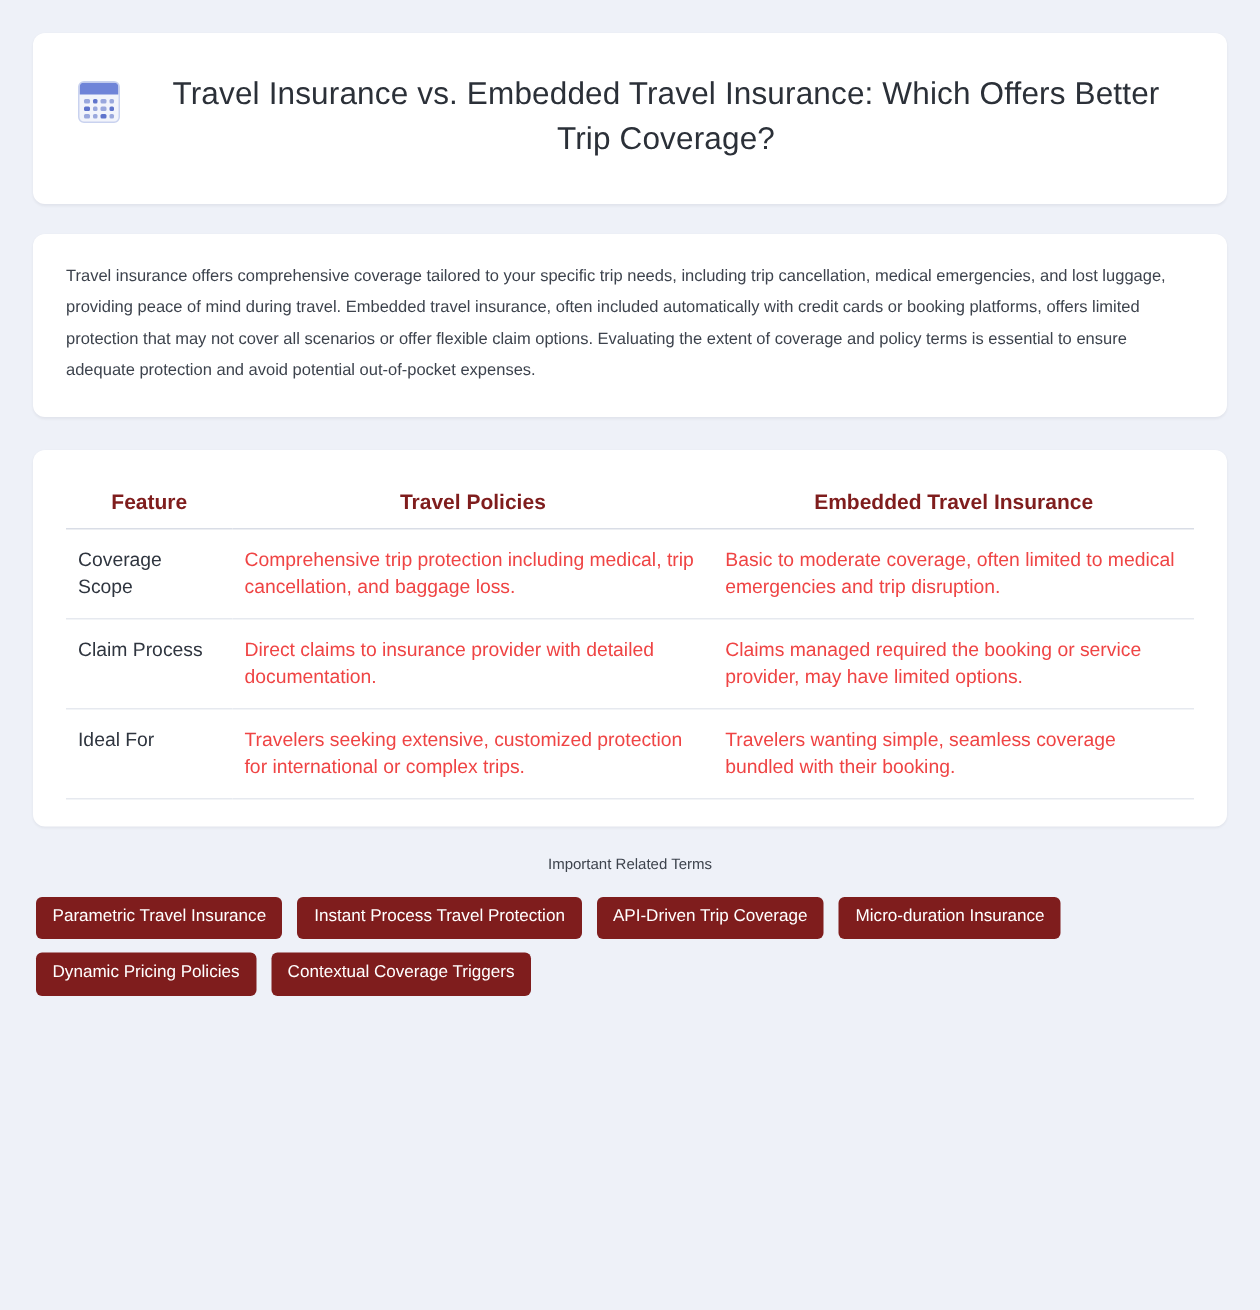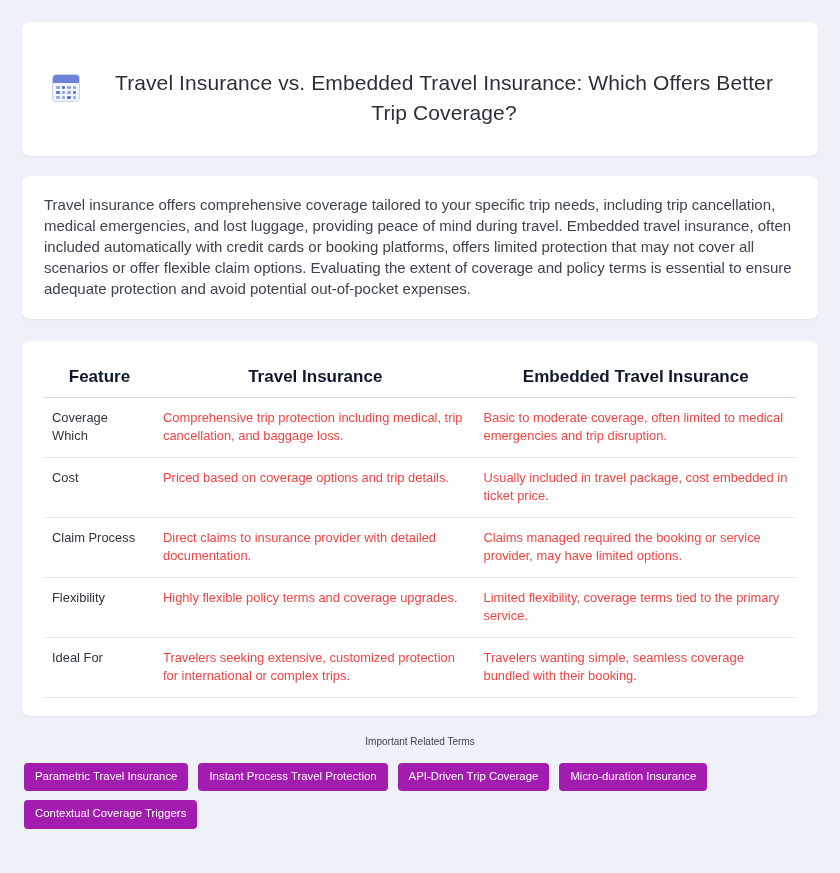--- a/index.html
+++ b/index.html
@@ -30,21 +30,20 @@
     margin-bottom: 20px;
     display: flex;
     align-items: flex-start;
     justify-content: center;
   }
   .header-inner {
     display: flex;
     align-items: flex-start;
     gap: 18px;
     max-width: 740px;
-    margin-top: 20px;
   }
   .header-icon {
     flex: 0 0 auto;
     width: 30px;
     height: 30px;
     margin-top: 6px;
     position: relative;
   }
   .cal {
     width: 28px;
@@ -81,39 +80,39 @@
     color: #2b3038;
     letter-spacing: 0.1px;
   }
   
   .summary-card {
     padding: 18px 22px 20px 22px;
     margin-bottom: 22px;
   }
   .summary-text {
     margin: 0;
-    font-size: 15px;
+    font-size: 11px;
     line-height: 21px;
     color: #3d434d;
     text-align: left;
   }
   
   .table-card {
     padding: 22px 22px 18px 22px;
     margin-bottom: 20px;
   }
   table.cmp {
     width: 100%;
     border-collapse: collapse;
     table-layout: fixed;
   }
   table.cmp th {
-    font-size: 17px;
+    font-size: 14px;
     font-weight: bold;
-    color: #0f172a;
+    color: #7f1d1d;
     padding: 4px 8px 10px 8px;
     border-bottom: 1px solid #d9dde6;
     text-align: center;
   }
   table.cmp th.feature-col {
     width: 95px;
     text-align: center;
   }
   table.cmp td {
     font-size: 12.9px;
@@ -144,21 +143,21 @@
     margin: 0 0 16px 0;
     font-weight: 400;
   }
   .chips {
     display: flex;
     flex-wrap: wrap;
     gap: 9px 10px;
     padding: 0 2px;
   }
   .chip {
-    background: #a21caf;
+    background: #7f1d1d;
     color: #ffffff;
     font-size: 11.4px;
     line-height: 1;
     padding: 8px 11px 9px 11px;
     border-radius: 4px;
     white-space: nowrap;
   }
 </style>
 </head>
 <body>
@@ -192,59 +191,50 @@
 
   <div class="card summary-card">
     <p class="summary-text">Travel insurance offers comprehensive coverage tailored to your specific trip needs, including trip cancellation, medical emergencies, and lost luggage, providing peace of mind during travel. Embedded travel insurance, often included automatically with credit cards or booking platforms, offers limited protection that may not cover all scenarios or offer flexible claim options. Evaluating the extent of coverage and policy terms is essential to ensure adequate protection and avoid potential out-of-pocket expenses.</p>
   </div>
 
   <div class="card table-card">
     <table class="cmp">
       <thead>
         <tr>
           <th class="feature-col">Feature</th>
-          <th>Travel Insurance</th>
+          <th>Travel Policies</th>
           <th>Embedded Travel Insurance</th>
         </tr>
       </thead>
       <tbody>
         <tr>
-          <td class="feature-cell">Coverage Which</td>
+          <td class="feature-cell">Coverage Scope</td>
           <td class="col-a">Comprehensive trip protection including medical, trip cancellation, and baggage loss.</td>
           <td class="col-b">Basic to moderate coverage, often limited to medical emergencies and trip disruption.</td>
-        </tr>
-        <tr>
-          <td class="feature-cell">Cost</td>
-          <td class="col-a">Priced based on coverage options and trip details.</td>
-          <td class="col-b">Usually included in travel package, cost embedded in ticket price.</td>
         </tr>
         <tr>
           <td class="feature-cell">Claim Process</td>
           <td class="col-a">Direct claims to insurance provider with detailed documentation.</td>
           <td class="col-b">Claims managed required the booking or service provider, may have limited options.</td>
-        </tr>
-        <tr>
-          <td class="feature-cell">Flexibility</td>
-          <td class="col-a">Highly flexible policy terms and coverage upgrades.</td>
-          <td class="col-b">Limited flexibility, coverage terms tied to the primary service.</td>
         </tr>
         <tr>
           <td class="feature-cell">Ideal For</td>
           <td class="col-a">Travelers seeking extensive, customized protection for international or complex trips.</td>
           <td class="col-b">Travelers wanting simple, seamless coverage bundled with their booking.</td>
         </tr>
       </tbody>
     </table>
   </div>
 
   <div class="terms-section">
     <h2 class="terms-title">Important Related Terms</h2>
     <div class="chips">
       <span class="chip">Parametric Travel Insurance</span>
       <span class="chip">Instant Process Travel Protection</span>
       <span class="chip">API-Driven Trip Coverage</span>
       <span class="chip">Micro-duration Insurance</span>
+      <span class="chip">Dynamic Pricing Policies</span>
       <span class="chip">Contextual Coverage Triggers</span>
 
     </div>
   </div>
 
 </div>
 
 </body></html>

